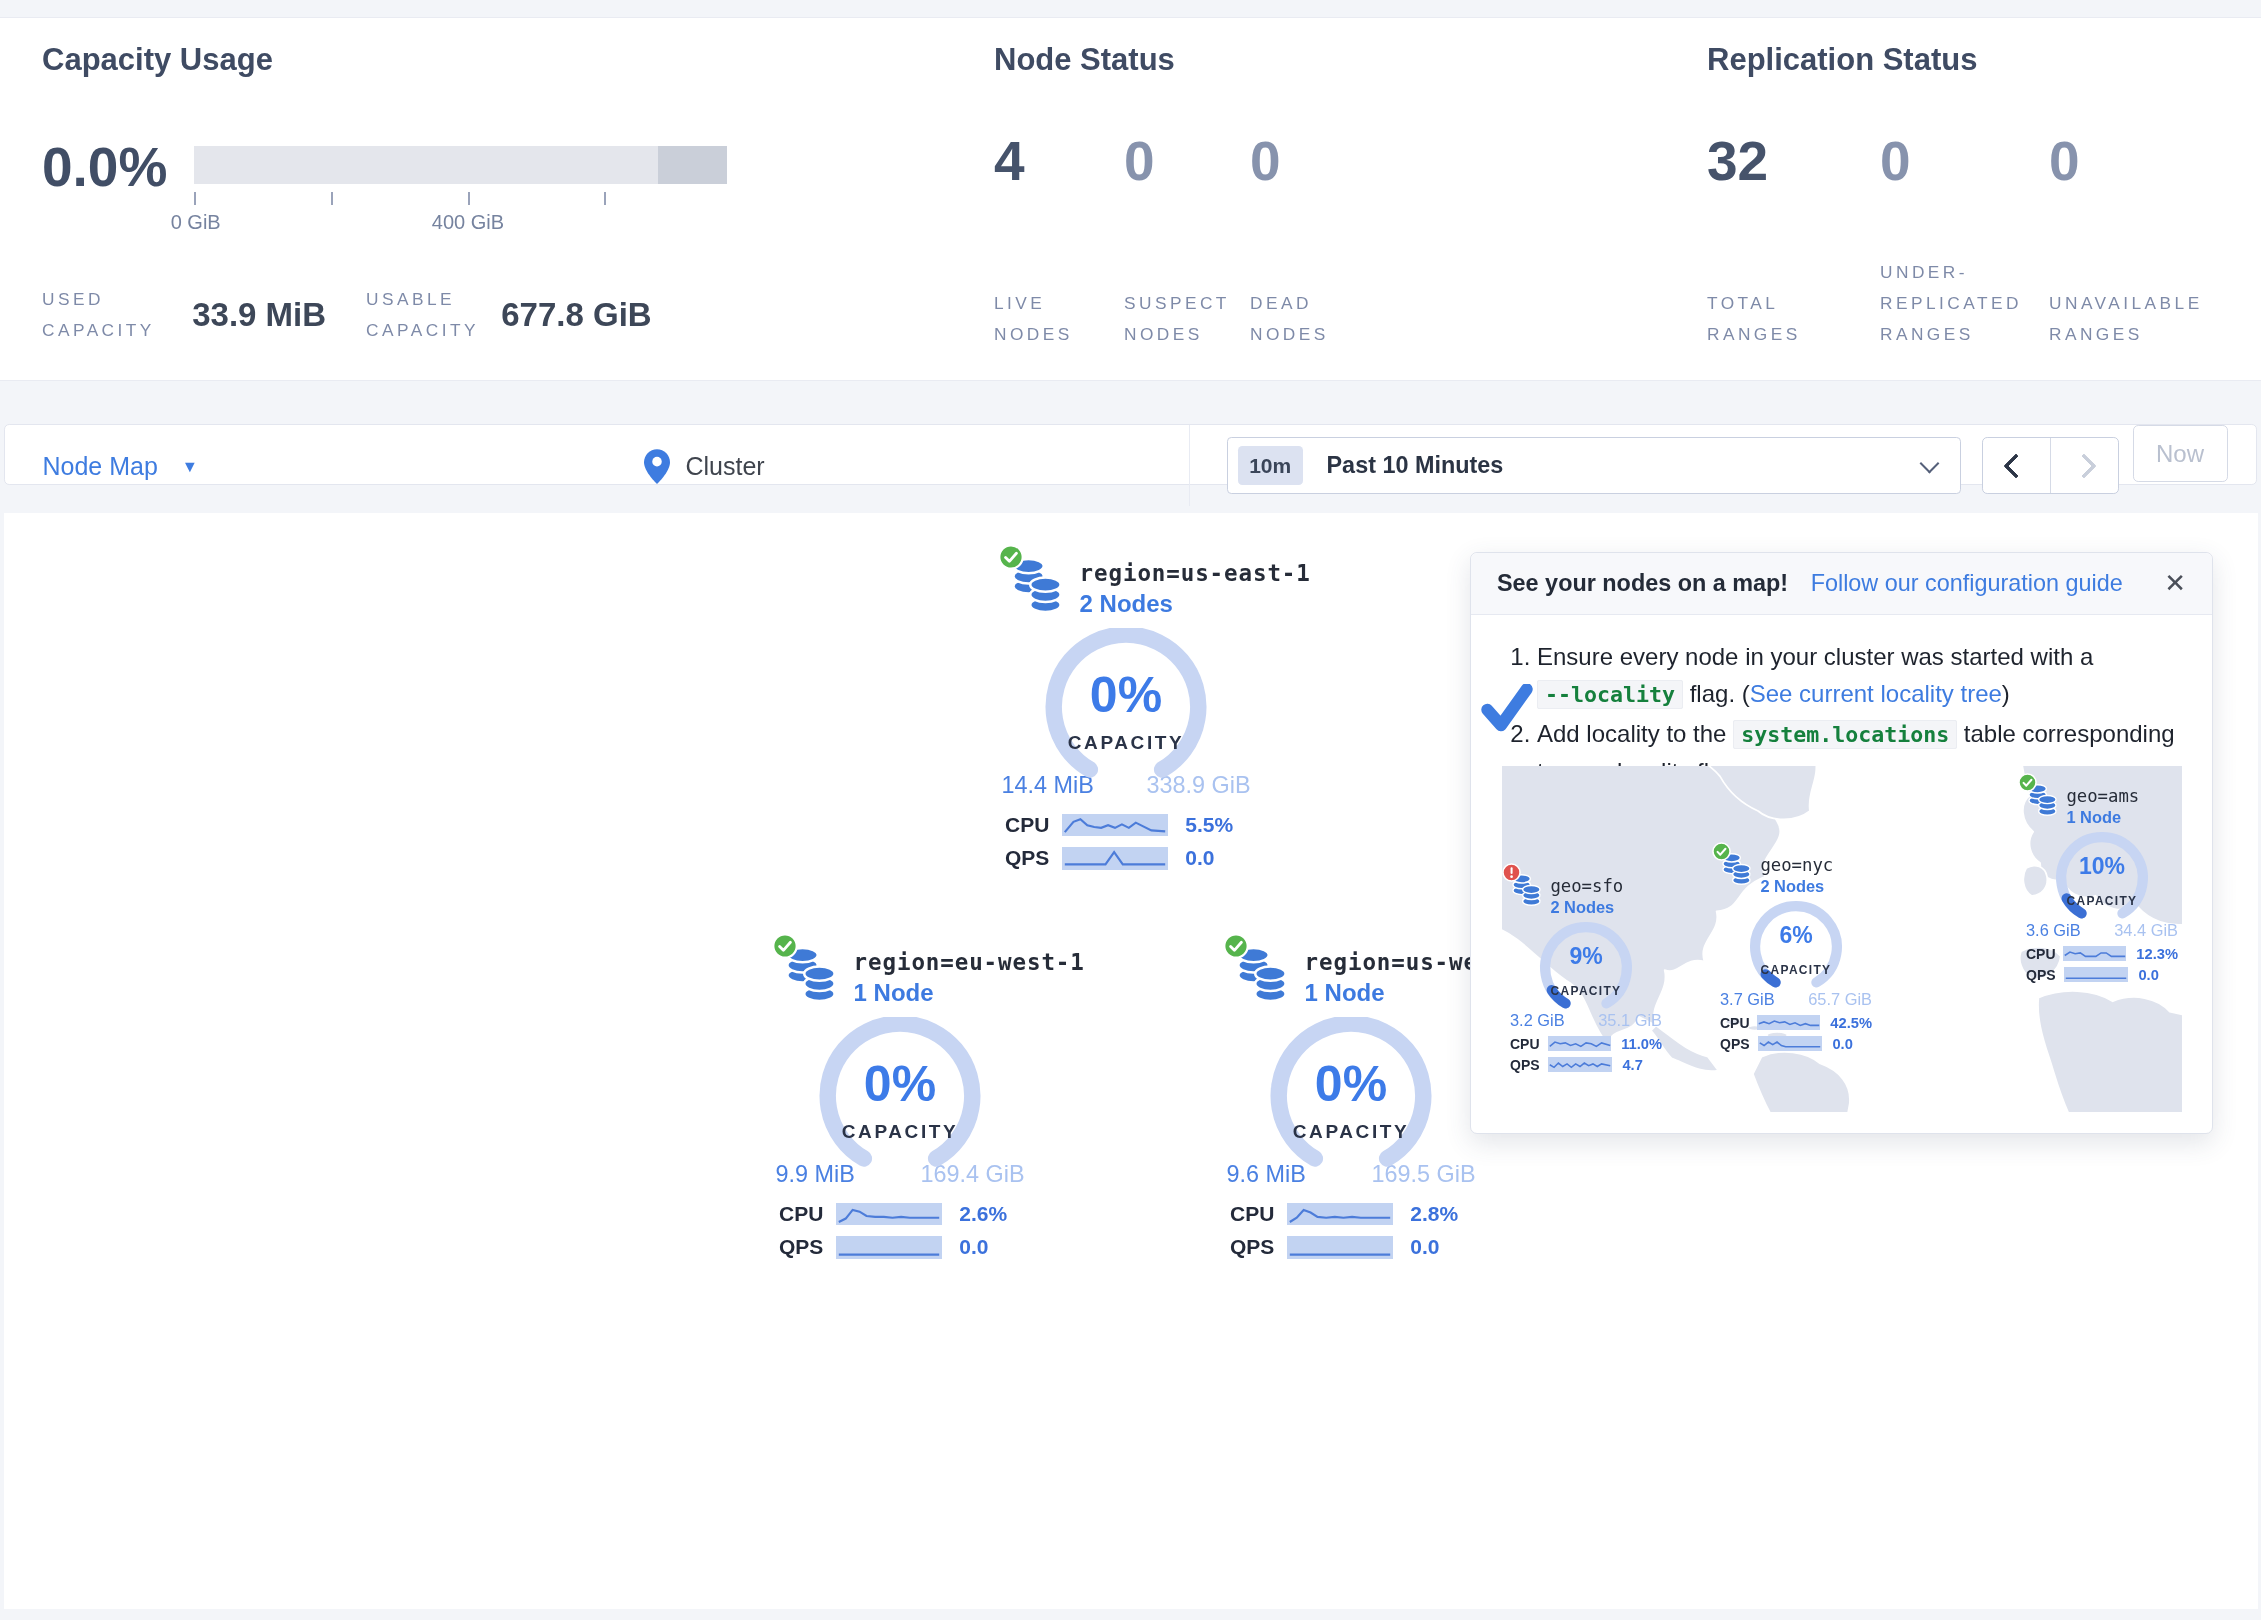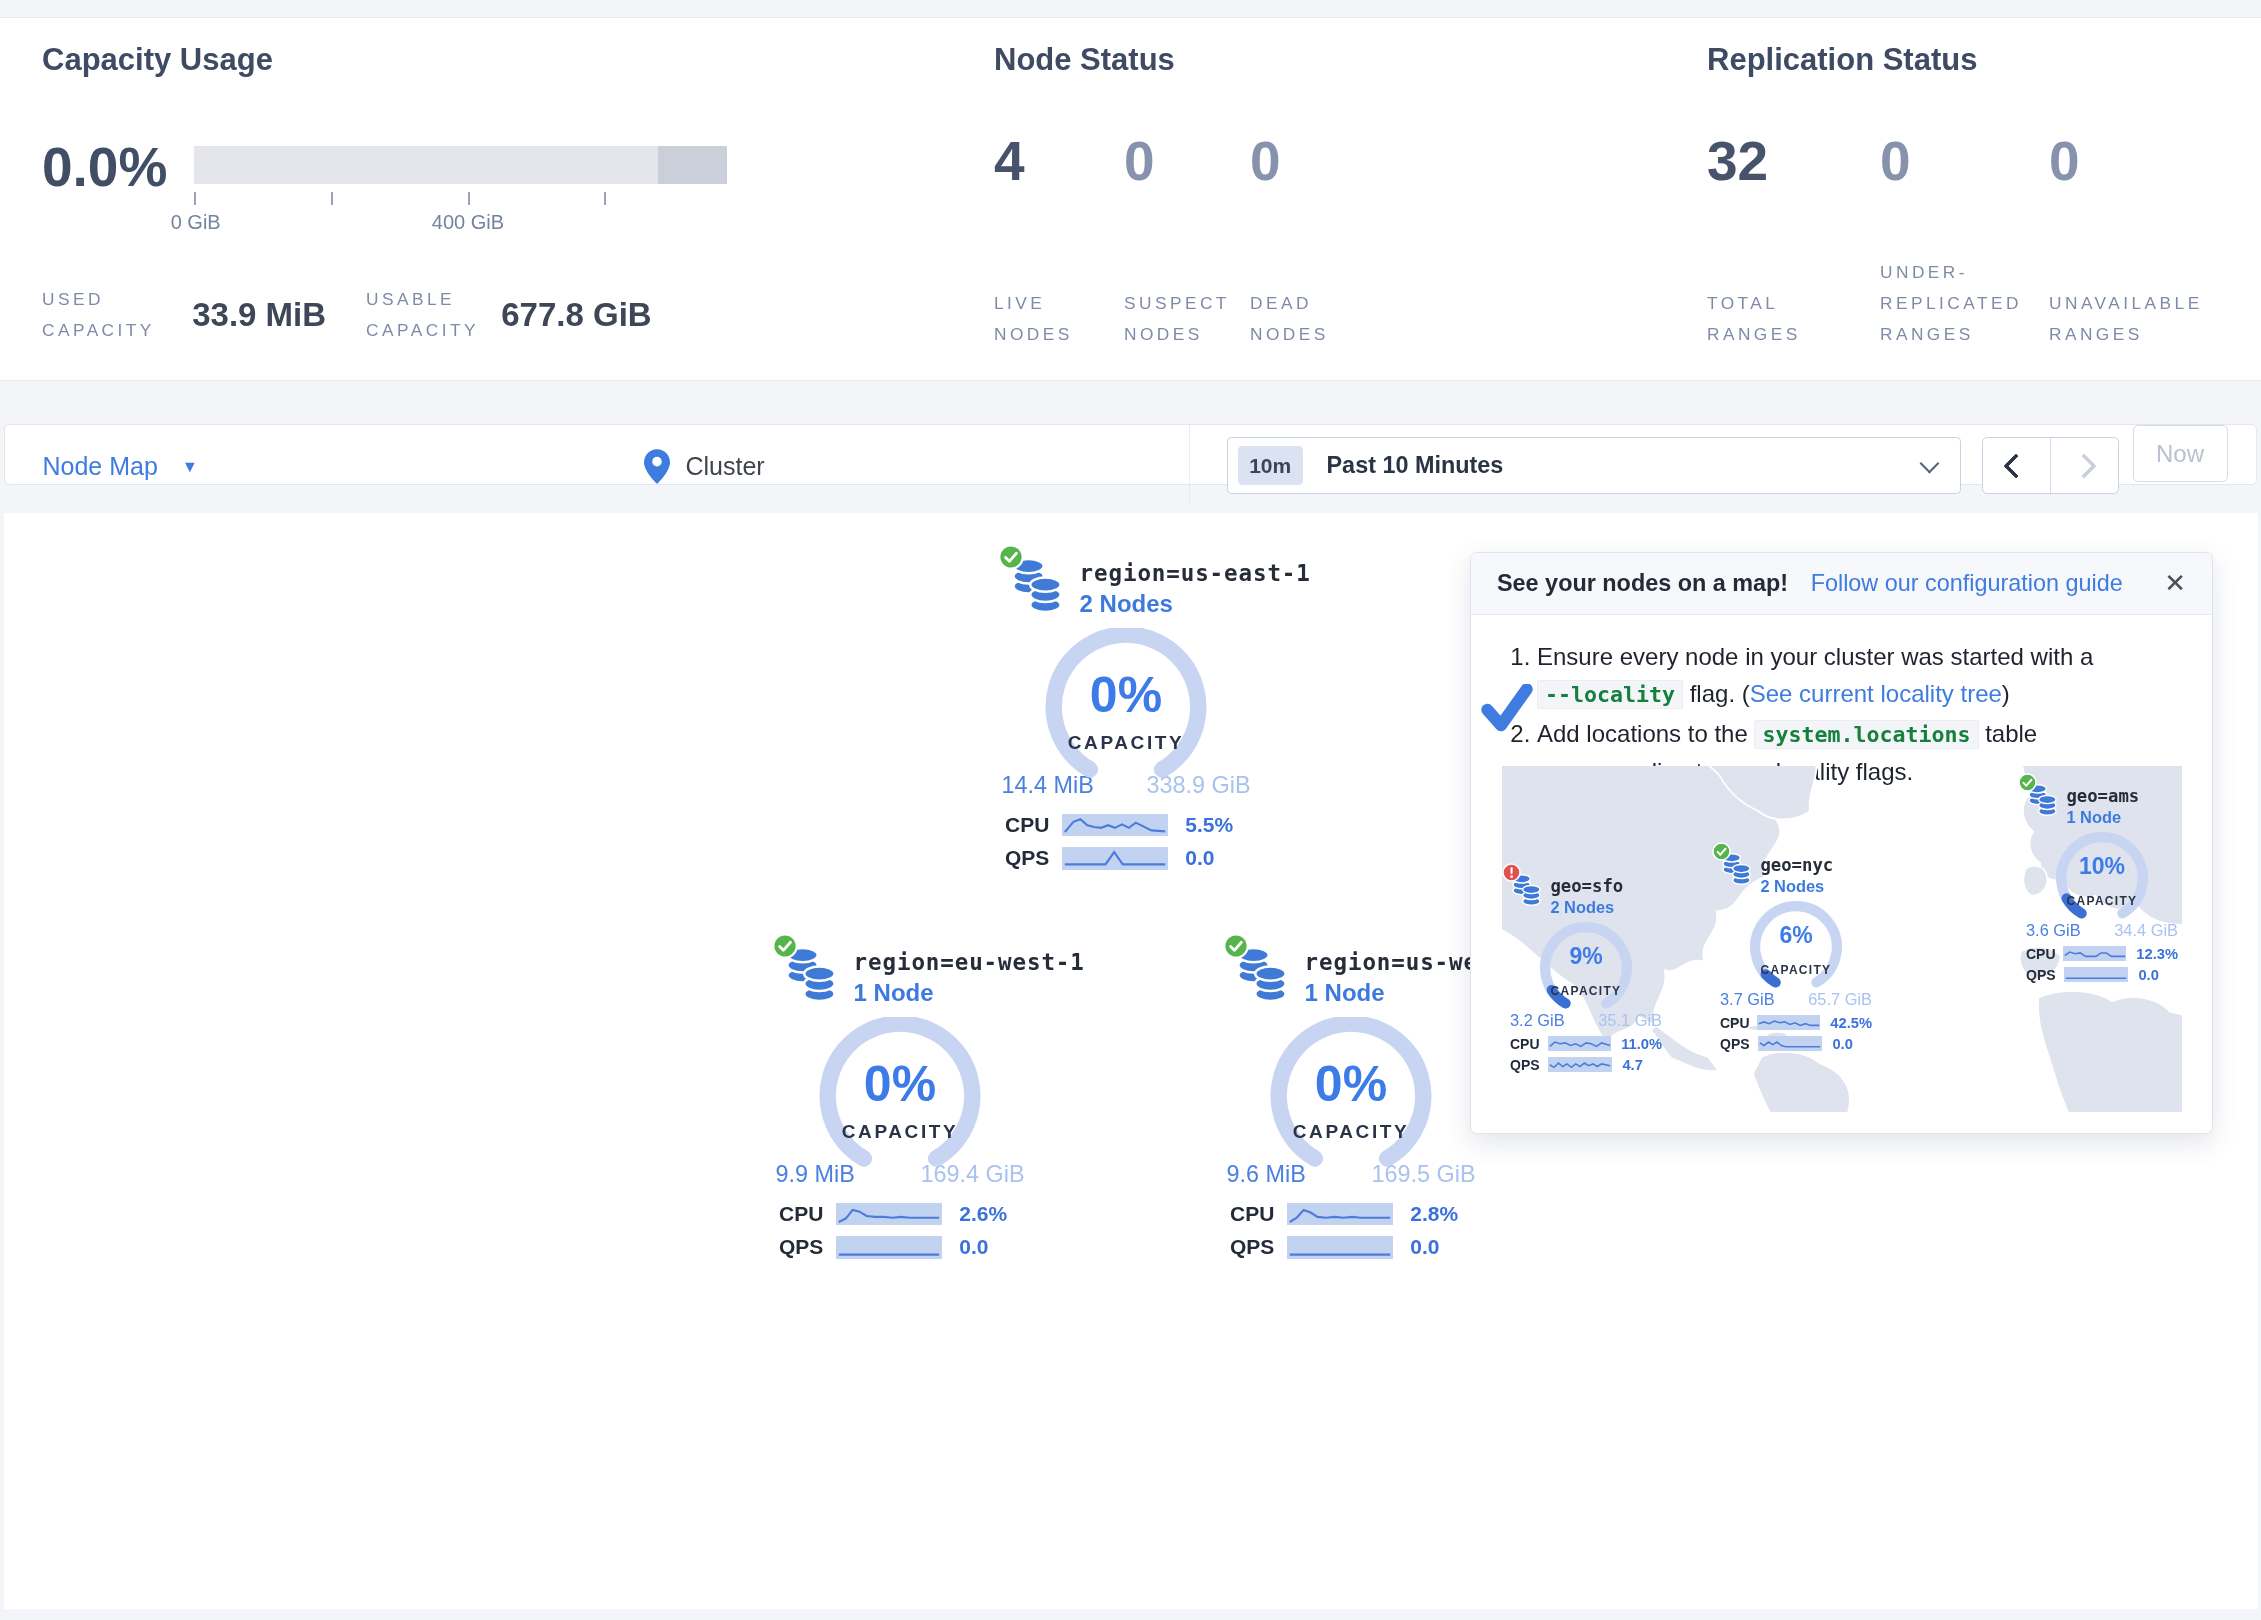--- a/index.html
+++ b/index.html
@@ -106,21 +106,21 @@
   .big-check{position:absolute;left:8.7px;top:69px;}
   .mini-map{position:absolute;left:31px;top:213px;width:680px;height:346px;overflow:hidden;}
   
   .mini{position:absolute;width:154px;display:flex;flex-direction:column;align-items:center;z-index:6;}
   .mini-sfo{left:38px;top:319px;}
   .mini-nyc{left:248px;top:298px;}
   .mini-ams{left:554px;top:229px;}
   .mini-header{align-self:flex-start;display:flex;gap:8.7px;margin-left:1.7px;}
   .mini .icon-wrap{width:31px;height:36px;}
   .mini .badge{left:-8.7px;top:-8.7px;width:19px;height:19px;}
-  .mini-title{font-family:"DejaVu Sans Mono",monospace;font-size:17.3px;font-weight:bold;color:#262c38;white-space:nowrap;}
+  .mini-title{font-family:"DejaVu Sans Mono",monospace;font-size:17.3px;font-weight:normal;color:#262c38;white-space:nowrap;}
   .mini-nodes{font-size:16.4px;font-weight:bold;color:#3d7ae0;margin-top:2.6px;}
   .mini-gauge{position:relative;width:114px;height:97px;margin-top:5.2px;}
   .mg-pct{position:absolute;left:0;right:0;top:21px;text-align:center;font-size:23px;font-weight:bold;color:#3d7be8;}
   .mg-cap{position:absolute;left:0;right:0;top:62px;text-align:center;font-size:12px;font-weight:bold;
     color:#2a3347;letter-spacing:1.3px;}
   .mini-range{display:flex;justify-content:space-between;width:152px;margin-top:-8.7px;font-size:16.4px;}
   .mini-range .used{color:#4a80e2;} .mini-range .total{color:#a9c2f0;}
   .mini-metrics{margin-top:6px;display:flex;flex-direction:column;gap:5.2px;width:152px;}
   .mini .mlabel{width:38px;font-size:14px;}
   .mini .spark{width:64px;height:14.7px;}
@@ -419,21 +419,21 @@
     <span class="ph-title">See your nodes on a map!</span>
     <span class="ph-link">Follow our configuration guide</span>
     <span class="ph-close">✕</span>
   </div>
   <div class="popup-body">
     <ol>
       <li>
         <span>Ensure every node in your cluster was started with a </span><span class="code">--locality</span><span> flag. (</span><span class="step-link">See current locality tree</span><span>)</span>
       </li>
       <li>
-        <span>Add locations to the </span><span class="code">system.locations</span><span> table corresponding to your locality flags.</span>
+        <span>Add locality to the </span><span class="code">system.locations</span><span> table corresponding to your locality flags.</span>
       </li>
     </ol>
     <svg class="big-check" width="54" height="48" viewBox="0 0 62 56">
       <path d="M8 30 L24 48 L54 6" stroke="#3e7ce0" stroke-width="14" fill="none" stroke-linecap="round" stroke-linejoin="round"></path>
     </svg>
   </div>
 
   <div class="mini-map">
     <svg width="680" height="346" viewBox="0 0 786 400">
       <g fill="#dfe3ed" stroke="#ffffff" stroke-width="2" stroke-linejoin="round">

